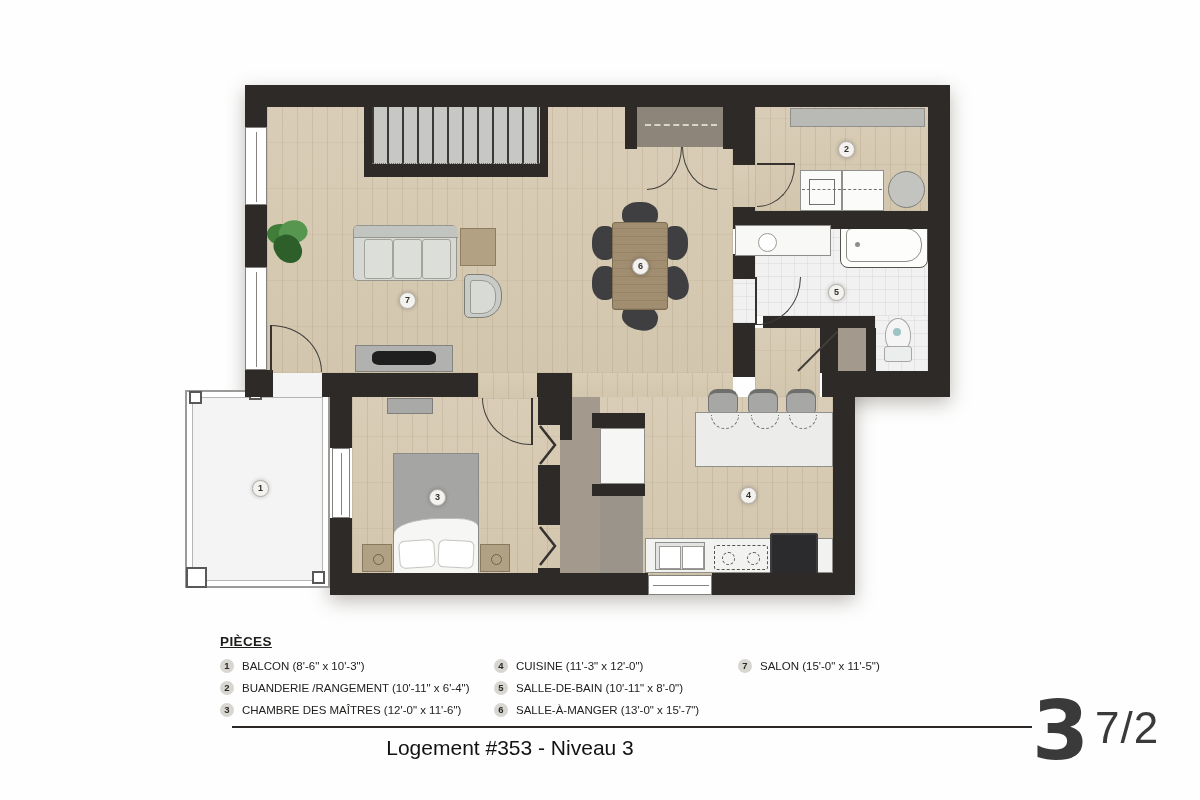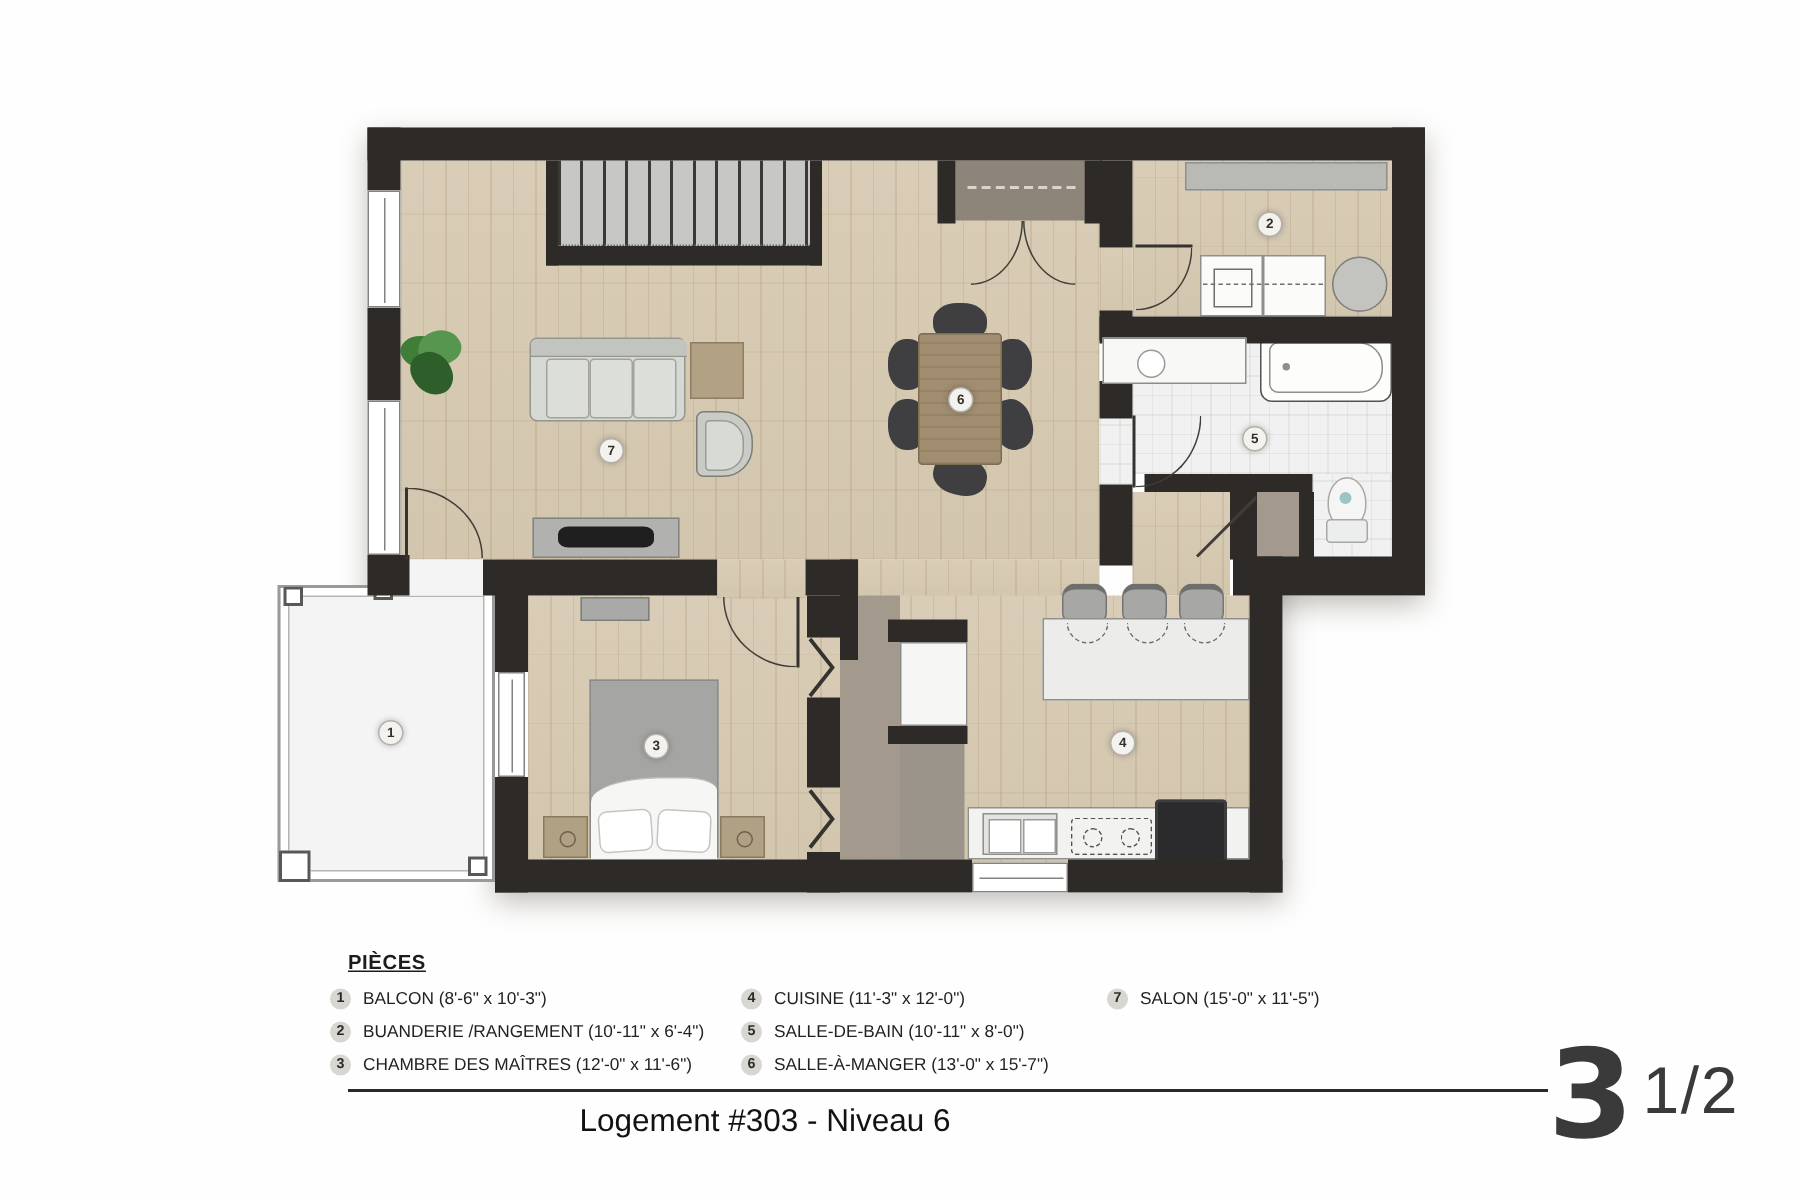--- a/index.html
+++ b/index.html
@@ -230,21 +230,21 @@
 
     <div class="badge" style="left:252px;top:480px;">1</div>
     <div class="badge" style="left:838px;top:141px;">2</div>
     <div class="badge" style="left:429px;top:489px;">3</div>
     <div class="badge" style="left:740px;top:487px;">4</div>
     <div class="badge" style="left:828px;top:284px;">5</div>
     <div class="badge" style="left:632px;top:258px;">6</div>
     <div class="badge" style="left:399px;top:292px;">7</div>
   </div>
 
-  <div class="legend-h" style="left:232px;top:634px;">PIÈCES</div>
+  <div class="legend-h" style="left:220px;top:634px;">PIÈCES</div>
 
   <div class="lcol" style="left:220px;top:658px;">
     <div class="lrow">
       <span class="lbadge">1</span>
       <span class="llabel">BALCON (8'-6" x 10'-3")</span>
     </div>
     <div class="lrow">
       <span class="lbadge">2</span>
       <span class="llabel">BUANDERIE /RANGEMENT (10'-11" x 6'-4")</span>
     </div>
@@ -270,20 +270,20 @@
   </div>
 
   <div class="lcol" style="left:738px;top:658px;">
     <div class="lrow">
       <span class="lbadge">7</span>
       <span class="llabel">SALON (15'-0" x 11'-5")</span>
     </div>
   </div>
 
   <div class="rule" style="left:232px;top:726px;width:800px;height:2px;"></div>
-  <div class="ftitle" style="left:330px;top:736px;width:360px;text-align:center;">Logement #303 - Niveau 6</div>
+  <div class="ftitle" style="left:330px;top:736px;width:360px;text-align:center;">Logement #353 - Niveau 3</div>
 
   <div class="bigtype" style="left:1032px;top:692px;">
     <span class="big3">3</span>
-    <span class="bigfrac">1/2</span>
+    <span class="bigfrac">7/2</span>
   </div>
 
 </div>
 
 </body></html>

